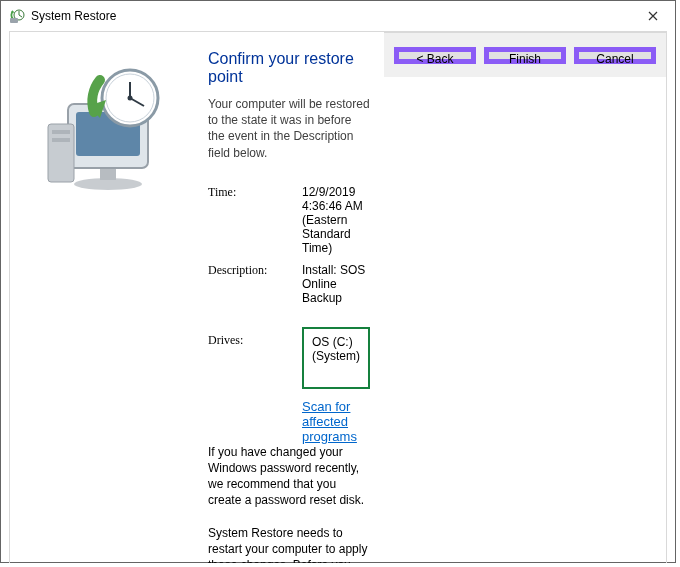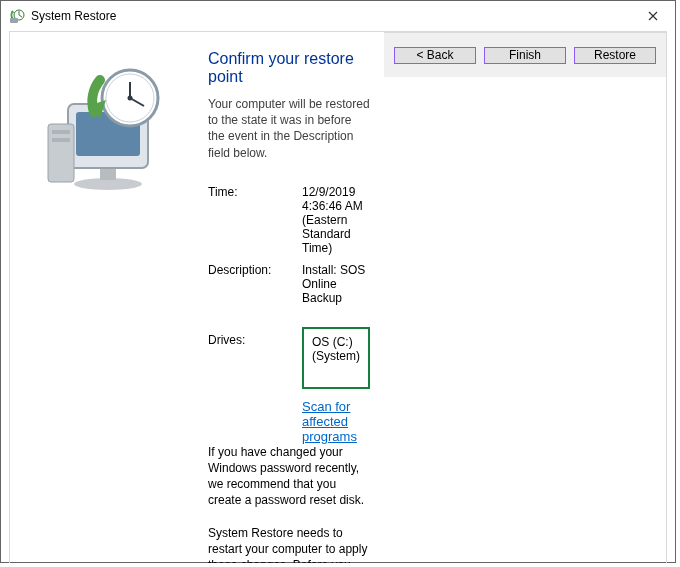--- a/index.html
+++ b/index.html
@@ -84,20 +84,21 @@
     margin: 0 0 24px 0;
   }
   .info-row {
     display: flex;
     font-size: 12px;
     margin-bottom: 8px;
   }
   .info-label {
     width: 94px;
     flex: 0 0 auto;
+    font-family: Liberation Serif, serif;
   }
   .info-value { flex: 1; }
   .drives-row {
     display: flex;
     margin-top: 14px;
   }
   .drives-row .info-label { width: 94px; flex:0 0 auto; padding-top:6px;}
   .drives-box {
     flex: 1;
     border: 2px solid #15803d;
@@ -130,21 +131,21 @@
     background: #f0f0f0;
     display: flex;
     align-items: center;
     justify-content: flex-end;
     padding: 0 10px;
     gap: 8px;
   }
   .win-btn {
     min-width: 82px;
     height: 17px;
-    border: 1px solid #8b5cf6;
+    border: 5px solid #8b5cf6;
     background: #e1e1e1;
     font-family: inherit;
     font-size: 12px;
     padding: 0 10px;
     cursor: pointer;
   }
   
   .title-icon { width:16px; height:16px; }
 </style>
 </head>
@@ -226,16 +227,16 @@
         <div class="bottom-notes">
           <p>If you have changed your Windows password recently, we recommend that you create a password reset disk.</p>
           <p>System Restore needs to restart your computer to apply these changes. Before you proceed, save any open files and close all programs.</p>
         </div>
       </div>
     </div>
 
     <div class="button-bar">
       <button class="win-btn">&lt; Back</button>
       <button class="win-btn">Finish</button>
-      <button class="win-btn">Restore</button>
+      <button class="win-btn">Cancel</button>
     </div>
   </div>
 </div>
 
 </body></html>

